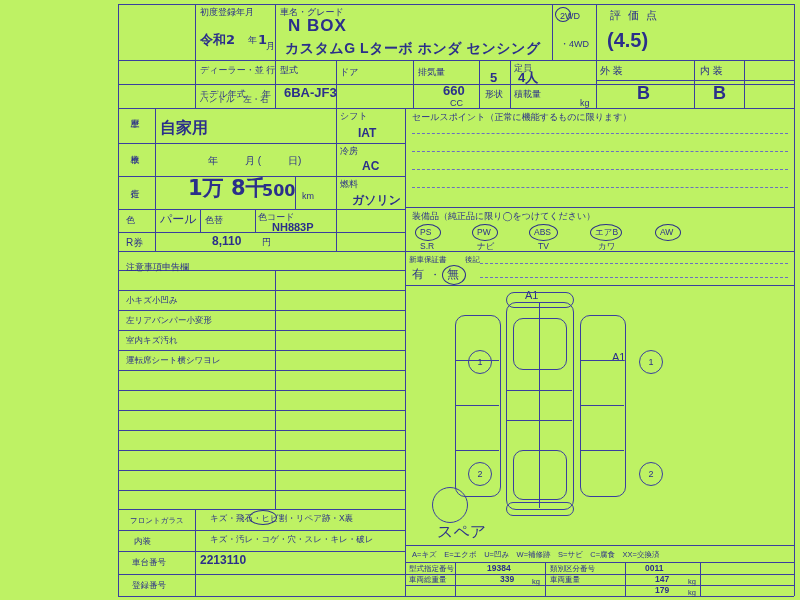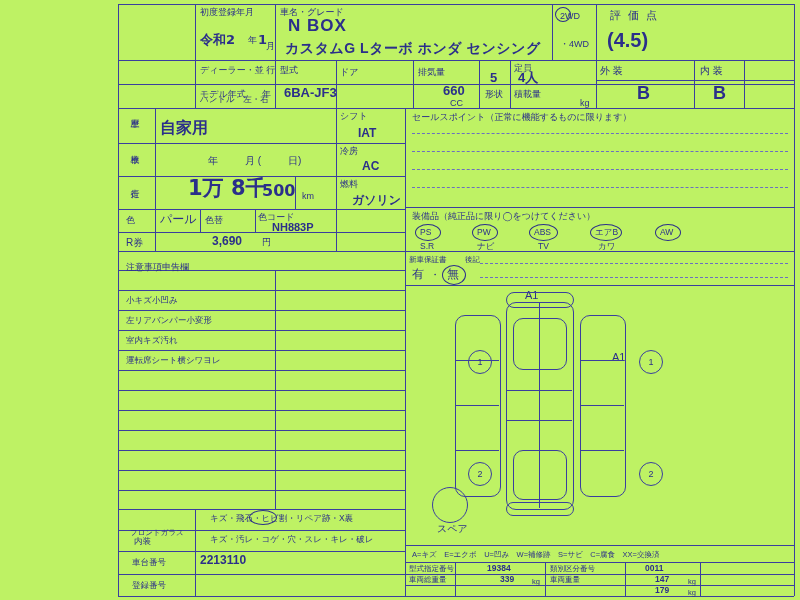--- a/index.html
+++ b/index.html
@@ -119,21 +119,21 @@
   <div class="tl hand" style="left:262px;top:183px;font-size:16px;font-weight:bold;">500</div>
   <div class="t" style="left:302px;top:192px;">km</div>
 
   <div class="t" style="left:126px;top:216px;">色</div>
   <div class="tl" style="left:160px;top:213px;font-size:12px;">パール</div>
   <div class="t" style="left:205px;top:216px;">色替</div>
   <div class="t" style="left:258px;top:213px;">色コード</div>
   <div class="tl mid" style="left:272px;top:222px;font-size:11px;">NH883P</div>
 
   <div class="t" style="left:126px;top:238px;font-size:10px;text-align:right;">R券</div>
-  <div class="tl mid" style="left:212px;top:235px;font-size:12px;">3,690</div>
+  <div class="tl mid" style="left:212px;top:235px;font-size:12px;">8,110</div>
   <div class="t" style="left:262px;top:238px;">円</div>
 
   <div class="t" style="left:340px;top:112px;">シフト</div>
   <div class="tl mid" style="left:358px;top:127px;font-size:12px;">IAT</div>
   <div class="t" style="left:340px;top:147px;">冷房</div>
   <div class="tl mid" style="left:362px;top:160px;font-size:12px;">AC</div>
   <div class="t" style="left:340px;top:180px;">燃料</div>
   <div class="tl mid" style="left:352px;top:194px;font-size:12px;">ガソリン</div>
 
   <div class="ln h" style="left:405px;top:207px;width:389px;"></div>
@@ -199,21 +199,21 @@
   <div class="tl sm" style="left:126px;top:296px;">小キズ小凹み</div>
   <div class="tl sm" style="left:126px;top:316px;">左リアバンパー小変形</div>
   <div class="tl sm" style="left:126px;top:336px;">室内キズ汚れ</div>
   <div class="tl sm" style="left:126px;top:356px;">運転席シート横シワヨレ</div>
 
   <div class="ln h" style="left:118px;top:530px;width:287px;"></div>
   <div class="ln h" style="left:118px;top:551px;width:287px;"></div>
   <div class="ln h" style="left:118px;top:574px;width:287px;"></div>
   <div class="ln v" style="left:195px;top:509px;height:87px;"></div>
 
-  <div class="t xs" style="left:130px;top:517px;margin-top:12px;">フロントガラス</div>
+  <div class="t xs" style="left:130px;top:517px;">フロントガラス</div>
   <div class="tl sm" style="left:210px;top:514px;">キズ・飛石・ヒビ割・リペア跡・X裏</div>
   <div class="ell" style="left:249px;top:510px;width:26px;height:13px;"></div>
   <div class="t sm" style="left:134px;top:537px;">内装</div>
   <div class="tl sm" style="left:210px;top:535px;">キズ・汚レ・コゲ・穴・スレ・キレ・破レ</div>
   <div class="t sm" style="left:132px;top:558px;">車台番号</div>
   <div class="tl mid" style="left:200px;top:554px;font-size:12px;">2213110</div>
   <div class="t sm" style="left:132px;top:581px;">登録番号</div>
 
   <div class="t" style="left:525px;top:290px;font-size:11px;">A1</div>
   <div class="t" style="left:612px;top:352px;font-size:11px;">A1</div>
@@ -245,21 +245,21 @@
       <span>1</span>
     </div>
   <div class="circle" style="left:468px;top:462px;width:22px;height:22px;">
       <span>2</span>
     </div>
   <div class="circle" style="left:639px;top:462px;width:22px;height:22px;">
       <span>2</span>
     </div>
 
   <div class="car" style="left:432px;top:487px;width:34px;height:34px;border-radius:50%;"></div>
-  <div class="t" style="left:437px;top:524px;font-size:10px;">スペア</div>
+  <div class="t" style="left:437px;top:524px;font-size:16px;">スペア</div>
 
   <div class="ln h" style="left:405px;top:545px;width:389px;"></div>
   <div class="t xs" style="left:412px;top:551px;">A=キズ　E=エクボ　U=凹み　W=補修跡　S=サビ　C=腐食　XX=交換済</div>
   <div class="ln h" style="left:405px;top:562px;width:389px;"></div>
   <div class="ln h" style="left:405px;top:574px;width:389px;"></div>
   <div class="ln h" style="left:405px;top:585px;width:389px;"></div>
   <div class="ln v" style="left:455px;top:562px;height:34px;"></div>
   <div class="ln v" style="left:545px;top:562px;height:34px;"></div>
   <div class="ln v" style="left:625px;top:562px;height:34px;"></div>
   <div class="ln v" style="left:700px;top:562px;height:34px;"></div>

